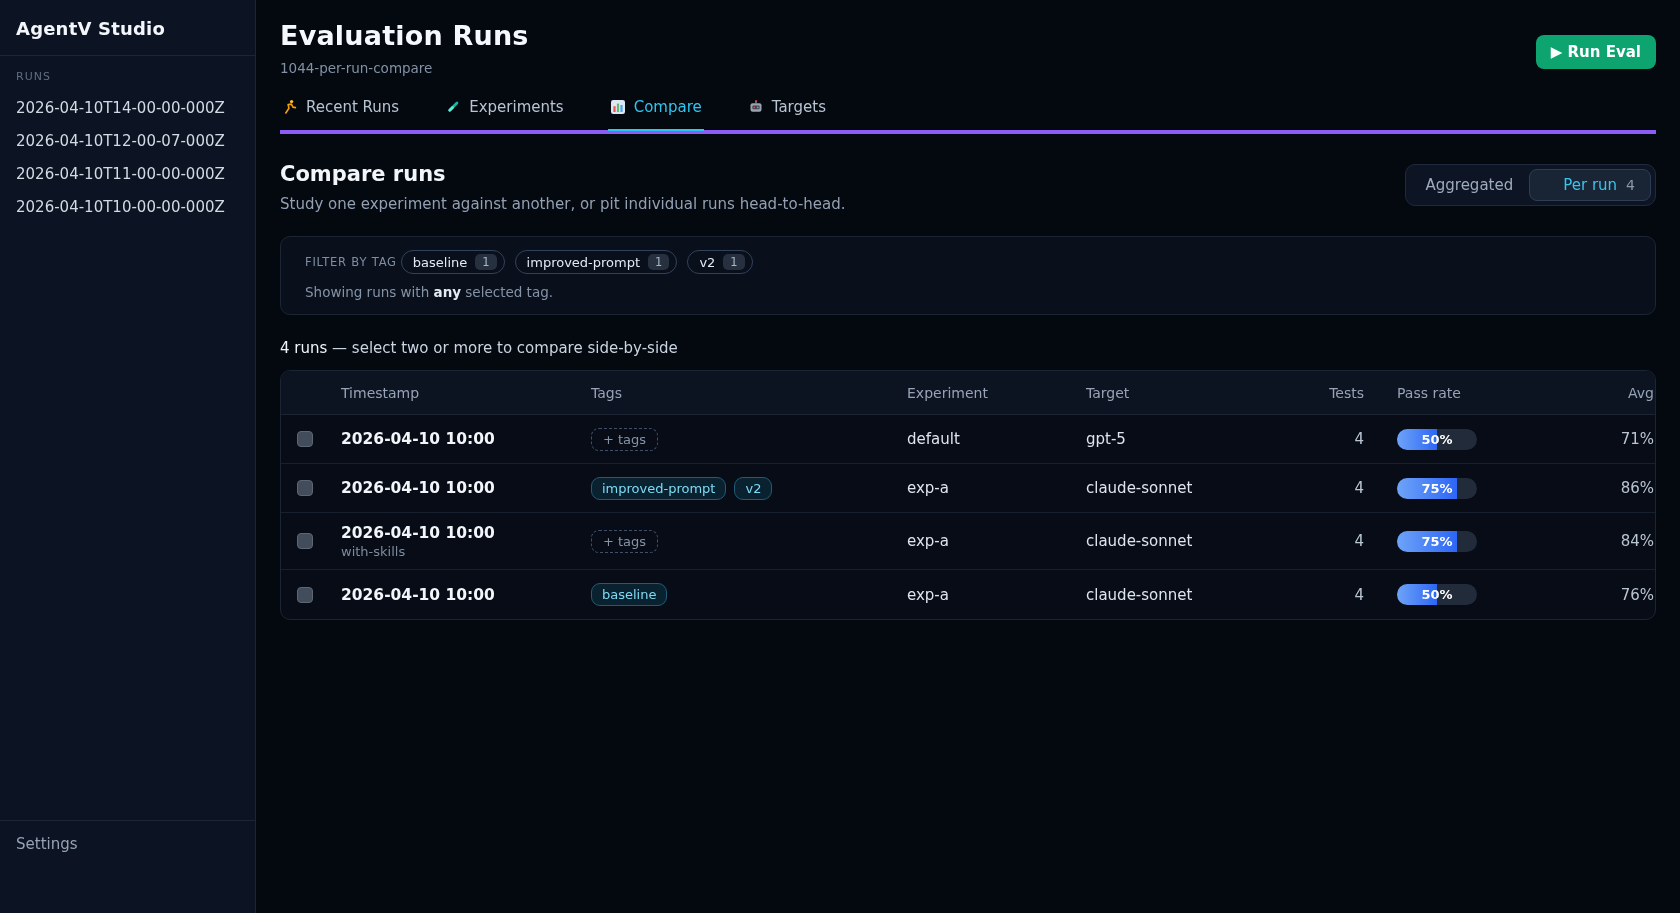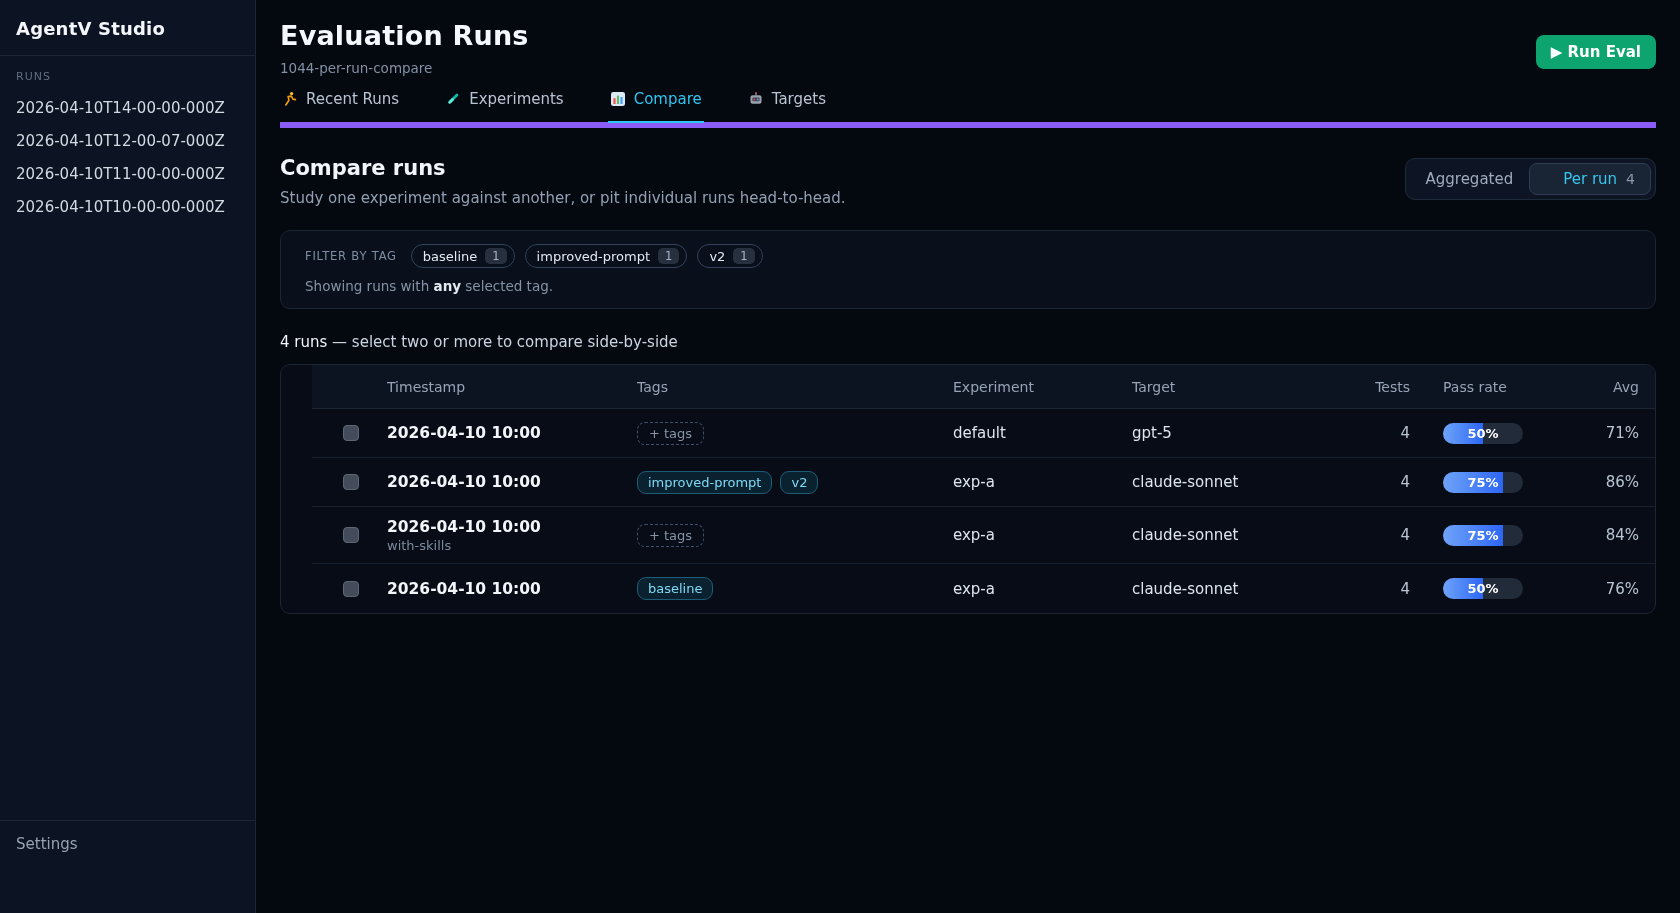--- a/index.html
+++ b/index.html
@@ -31,21 +31,21 @@
   .page-header { display:flex; justify-content:space-between; align-items:center; }
   .page-title { font-size:27px; font-weight:700; color:#f5f8fc; letter-spacing:.2px; }
   .page-subtitle { margin-top:9px; font-size:13.5px; color:#8391a4; }
   .run-eval-btn {
     background:#0ea46f; color:#ffffff; border:none; border-radius:8px;
     font-size:15px; font-weight:600; padding:8px 15px; cursor:pointer;
     font-family:inherit; margin-top:8px;
   }
 
   
-  .tabs { display:flex; gap:42px; margin-top:14px; border-bottom:6px solid #8b5cf6; }
+  .tabs { display:flex; gap:42px; margin-top:22px; border-bottom:4px solid #8b5cf6; }
   .tab { display:flex; align-items:center; gap:8px; padding:0 2px 13px; font-size:15px;
          color:#b9c4d3; cursor:pointer; border-bottom:2px solid transparent; margin-bottom:-1px; }
   .tab.active { color:#2fc5f1; border-bottom-color:#2fc5f1; }
   .tab svg { width:16px; height:16px; }
 
   
   .section-head { display:flex; justify-content:space-between; align-items:flex-start; margin-top:28px; }
   .section-title { font-size:21px; font-weight:700; color:#f2f6fa; }
   .section-desc { margin-top:9px; font-size:15px; color:#93a0b3; }
   .toggle-group {
@@ -56,21 +56,21 @@
     cursor:pointer; display:flex; align-items:center; gap:9px; border:1px solid transparent; }
   .toggle-option.active { background:#192434; border-color:#2e3d55;padding-left:33px; }
   .toggle-option.active .toggle-label { color:#38c6ef; }
   .toggle-count { color:#8b98ab; font-size:14px; }
 
   
   .filter-card {
     margin-top:23px; background:#090f1b; border:1px solid #1b2534; border-radius:10px;
     padding:13px 24px 14px;
   }
-  .filter-row { display:flex; align-items:center; gap:10px; }
+  .filter-row { display:flex; align-items:center; }
   .filter-label { font-size:11.5px; letter-spacing:.8px; color:#7f8ea2; margin-right:4px; }
   .filter-tag {
     display:inline-flex; align-items:center; gap:8px; border:1px solid #32425b;
     border-radius:999px; padding:3px 7px 3px 11px; cursor:pointer; background:transparent;
   }
   .filter-tag-name { font-size:13px; color:#e4eaf2; }
   .filter-tag-count { font-size:11.5px; color:#aab5c4; background:#27303f; border-radius:5px; padding:1px 7px; }
   .filter-note { margin-top:10px; font-size:13.5px; color:#8593a6; }
   .filter-note b { color:#e4eaf2; font-weight:700; }
 
@@ -79,21 +79,21 @@
   .summary-line b { color:#f1f5f9; font-weight:400; }
 
   
   .table-card {
     margin-top:13px; background:#070c16; border:1px solid #1b2534; border-radius:10px;
     overflow:hidden;
   }
   .t-row {
     display:grid;
     grid-template-columns:59px 250px 316px 179px 240px 38px 113px 1fr;
-    align-items:center; padding:0 16px;margin-left:31px;
+    align-items:center; padding:0 1px;
   }
   .t-head { background:#0c1422; height:44px; border-bottom:1px solid #1b2534; }
   .t-head > div { font-size:14px; color:#97a3b6; }
   .t-body-row { height:49px; border-bottom:1px solid #17202f; background:transparent; }
   .t-body-row:last-child { border-bottom:none; }
   .t-body-row.tall { height:57px; }
   .col-right { text-align:right; }
   .checkbox { width:16px; height:16px; border-radius:4px; background:#434c5b; border:1px solid #5d6673;
     margin-left:15px; cursor:pointer; }
   .ts-cell { display:flex; flex-direction:column; justify-content:center; }

